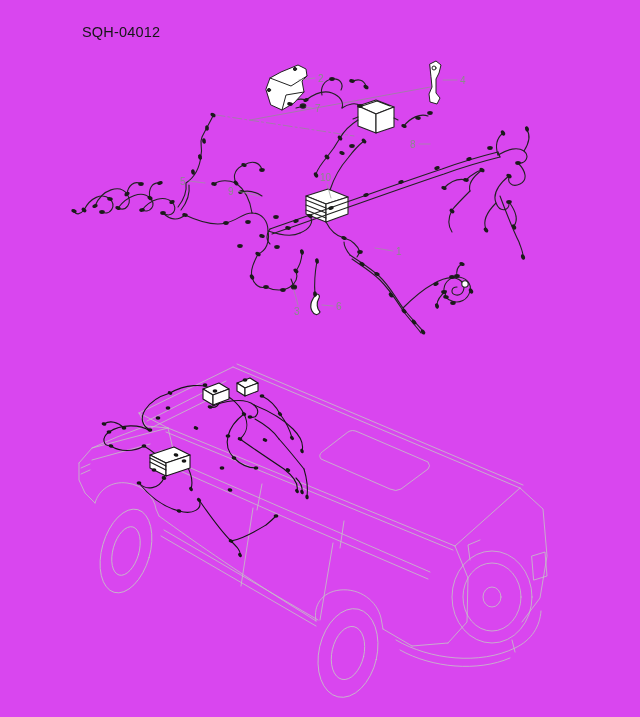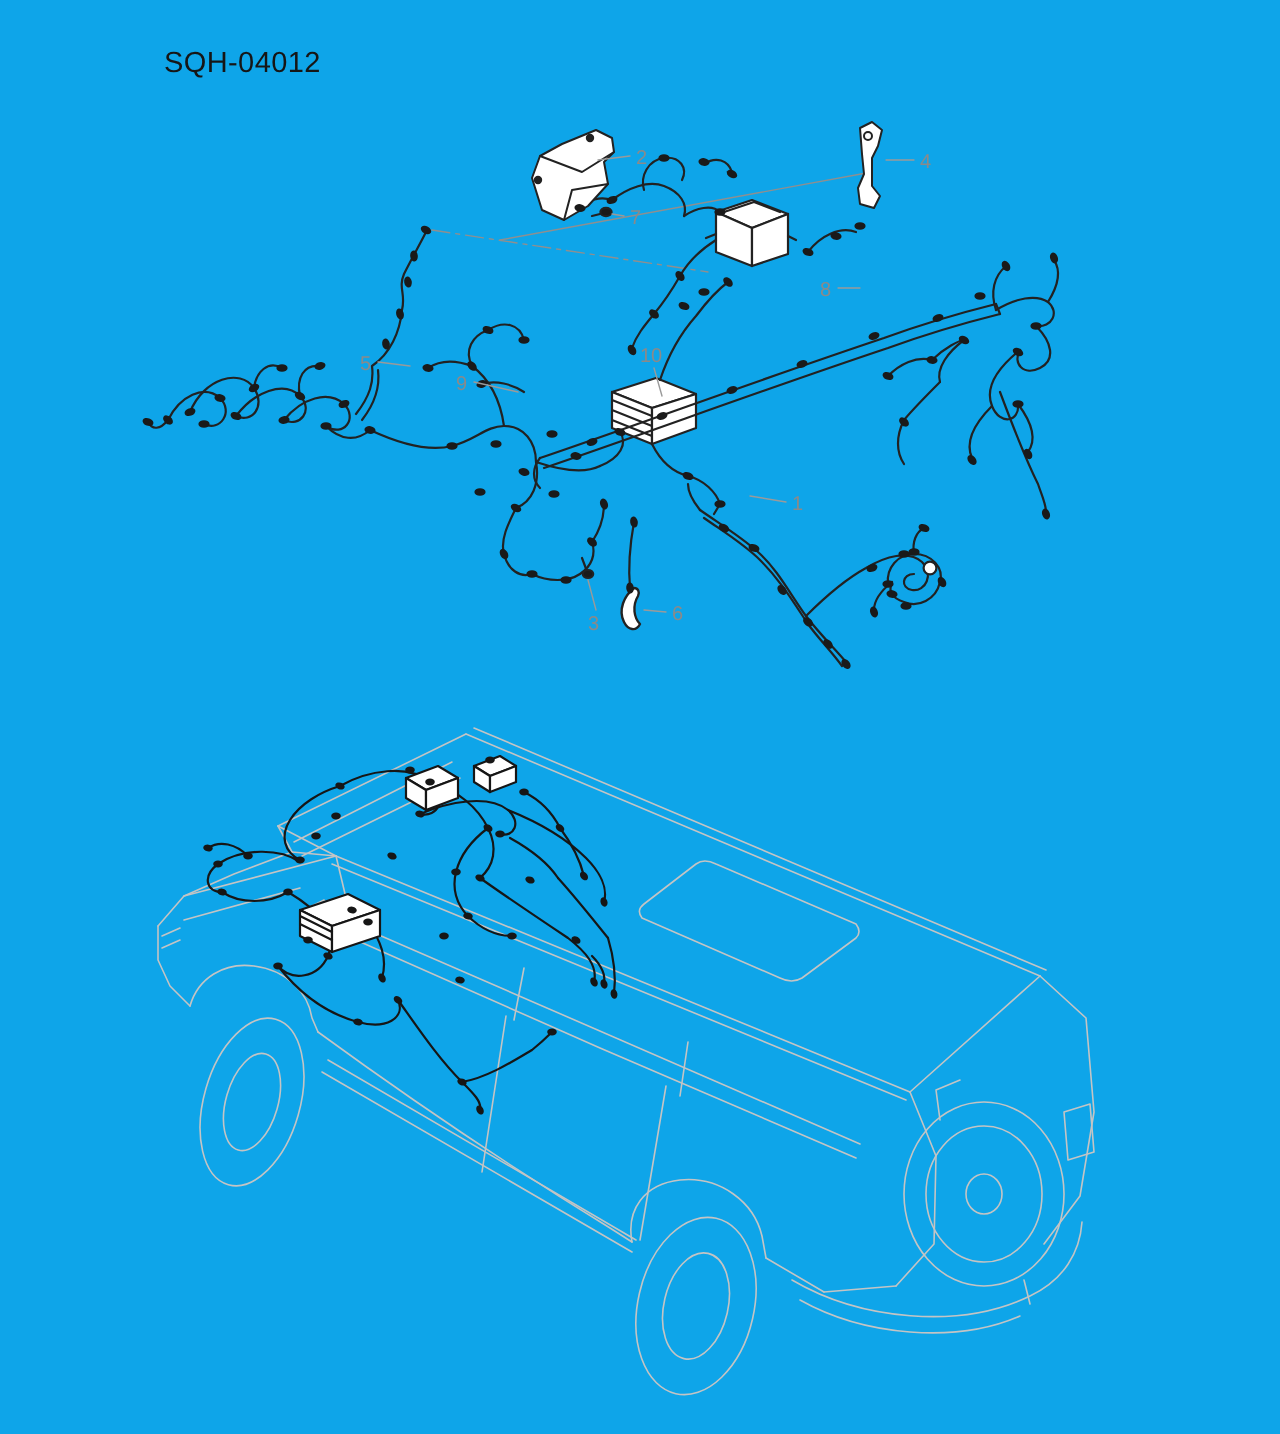--- a/index.html
+++ b/index.html
@@ -1,16 +1,16 @@
 <!DOCTYPE html>
 <html><head>
 <meta charset="utf-8">
 <style>
   html,body{margin:0;padding:0;background:#ffffff;}
-  .page{position:relative;width:640px;height:717px;background:#0ea5e9;overflow:hidden;
+  .page{position:relative;width:640px;height:717px;background:#d946ef;overflow:hidden;
         font-family:"Liberation Sans", sans-serif;}
   .title{position:absolute;left:82px;top:24px;font-size:14.5px;color:#161616;
          letter-spacing:0.2px;}
   svg{position:absolute;left:0;top:0;}
   svg text{font-family:"Liberation Sans", sans-serif;font-size:10px;fill:#8a8a8a;}
 </style>
 </head>
 <body>
 
 <div class="page">

